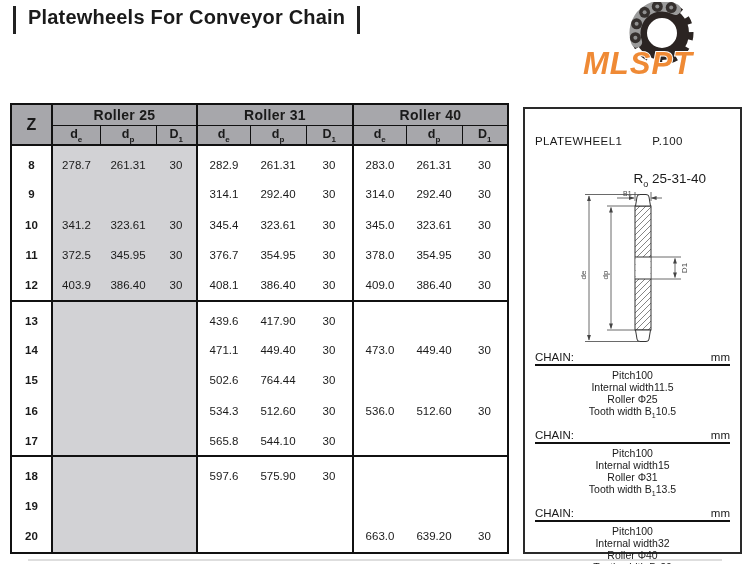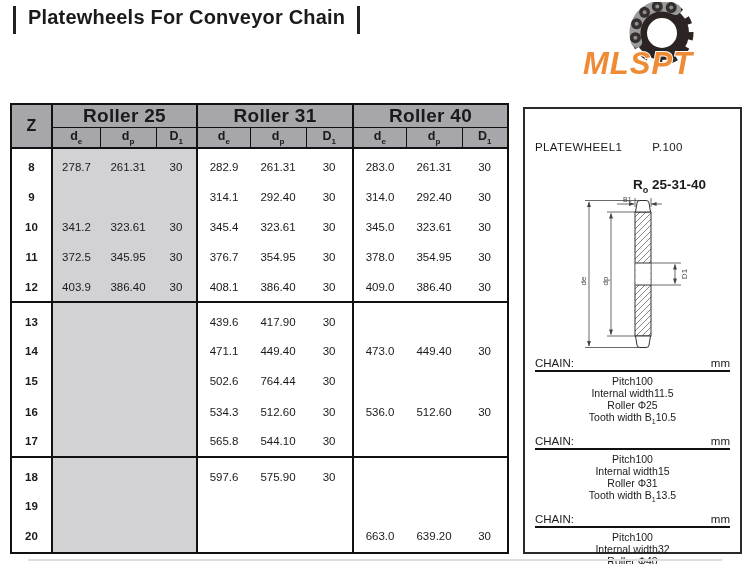--- a/index.html
+++ b/index.html
@@ -12,36 +12,36 @@
   .page-title{font-size:20px;font-weight:700;letter-spacing:.2px;margin:0 12px;white-space:nowrap}
   .logo{position:absolute;left:582px;top:2px;width:140px;height:76px}
   .logo svg{width:100%;height:100%}
 
   
   table.main{position:absolute;left:10px;top:103px;width:497px;height:451px;
     border-collapse:collapse;table-layout:fixed;border:2px solid #111;background:#fff}
   table.main th,table.main td{text-align:center;vertical-align:middle;overflow:hidden;padding:0}
   thead th{background:#a7a7ab;border:1px solid #111;font-weight:700}
   th.z-th{font-size:16px;border-right:2px solid #111}
-  th.grp-th{font-size:19px;height:21px;letter-spacing:.3px}
+  th.grp-th{font-size:14px;height:21px;letter-spacing:.3px}
   th.sub-th{height:20px;font-size:12.5px}
   th.gl,td.gl{border-left:2px solid #111}
   sub{font-size:8px}
   tbody td{height:16px;font-size:11.5px;font-weight:400}
   td.zc{font-weight:700;border-right:2px solid #111;font-size:11.5px}
   td.g25{background:#d2d2d5}
   tbody.grp{border-top:2px solid #111}
   tbody.grp tr:first-child td{padding-top:5px}
   tbody.filler td{height:auto}
 
   
-  .panel{position:absolute;left:523px;top:107px;width:219px;height:447px;border:2px solid #2a2a2a;padding:12px 10px;background:#fff}
+  .panel{position:absolute;left:523px;top:107px;width:219px;height:447px;border:2px solid #2a2a2a;padding:6px 10px;background:#fff}
   .panel-head{display:flex;margin-top:20px;font-size:11.5px;letter-spacing:.4px}
   .panel-ref{margin-left:30px}
-  .model-line{text-align:right;padding-right:24px;font-weight:700;font-size:13.5px;margin-top:24px}
+  .model-line{text-align:right;padding-right:24px;font-weight:400;font-size:13.5px;margin-top:24px}
   .model-line sub{font-size:9px}
   .drawing-wrap{text-align:center;margin-top:2px}
   .specs{margin-top:2px}
   .spec{margin-bottom:5px}
   .spec-head{display:flex;justify-content:space-between;align-items:flex-end;font-weight:400;font-size:11.5px;border-bottom:2px solid #111;padding-bottom:1px}
   .spec-items{padding:3px 0 2px}
   .spec-item{display:flex;justify-content:center;font-size:10.5px;line-height:12px}
   .spec-item sub{font-size:7px}
 
   .ghost-line{position:absolute;left:28px;top:559px;width:694px;height:2px;background:#dedede}

